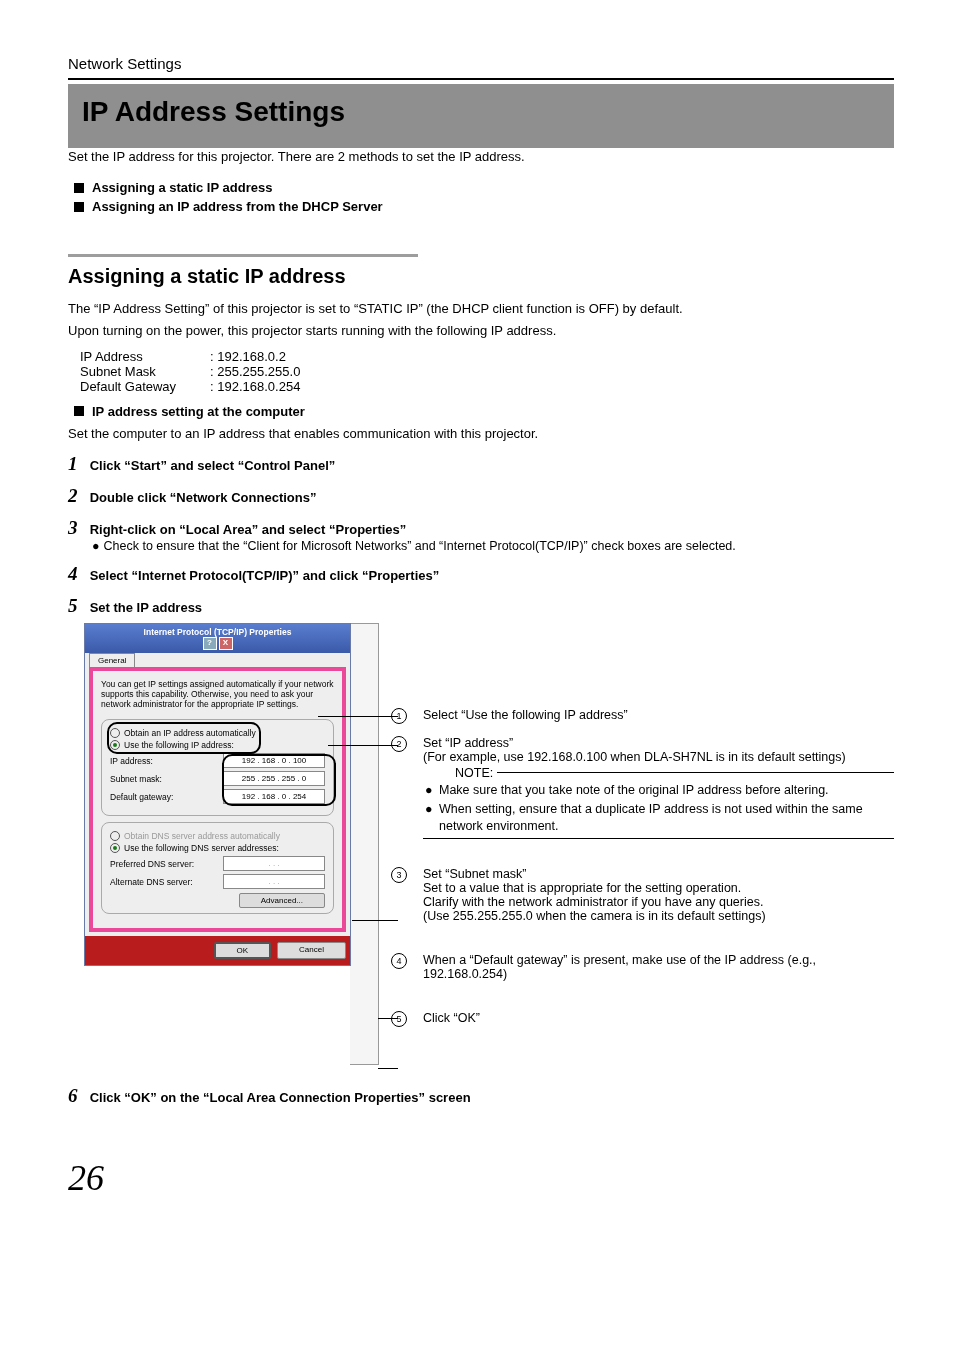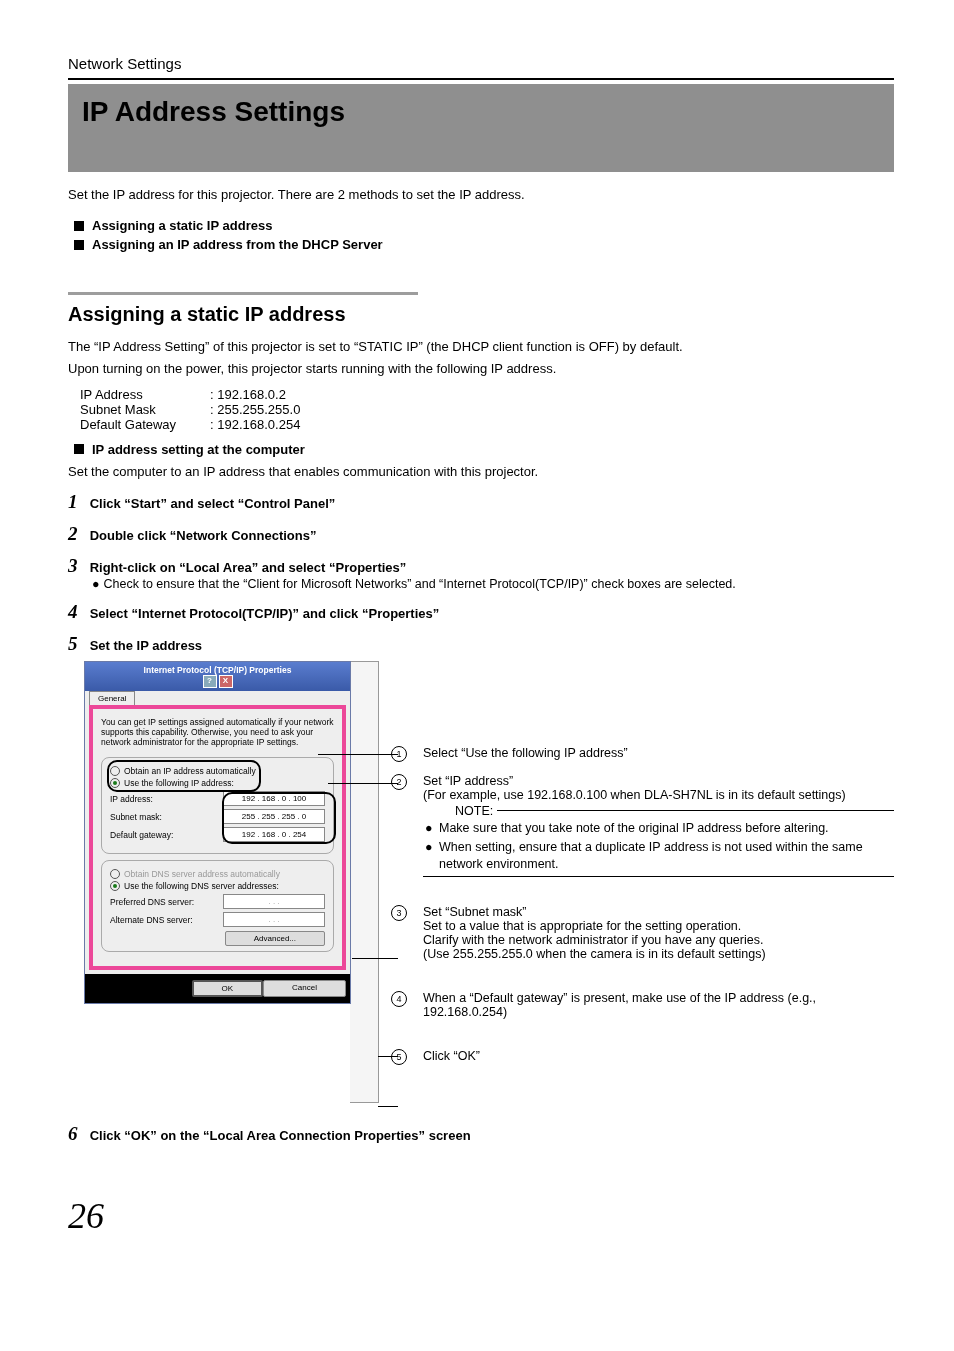--- a/index.html
+++ b/index.html
@@ -18,22 +18,21 @@
     font-size: 15px;
     margin-bottom: 6px;
   }
   .hr-top {
     border: none;
     border-top: 2px solid #000;
     margin: 0 0 4px 0;
   }
   .title-block {
     background: #8f8f8f;
-    padding: 12px 14px 44px 14px;
-    margin-bottom: 14px;
+    padding: 12px 14px 20px 14px;
   }
   .title-block h1 {
     margin: 0;
     font-size: 28px;
     font-weight: bold;
     color: #000;
   }
   .intro {
     margin: 0 0 14px 0;
     line-height: 1.4;
@@ -180,29 +179,30 @@
     height: 13px;
     font-size: 8px;
     text-align: center;
     line-height: 13px;
     letter-spacing: 0;
   }
   .ipbox.empty { color: #999; }
   .btn {
     border: 1px solid #888;
     background: #ddd;
-    padding: 2px 28px;
+    padding: 2px 21px;
     font-size: 8px;
     border-radius: 2px;
   }
   .btn-row {
     display: flex;
     justify-content: flex-end;
+    gap: 6px;
     padding: 6px 4px 6px 0;
-    background: #000000;
+    background: #b91c1c;
   }
   .adv-row { text-align: right; margin-top: 6px; }
   .highlight1 {
     position: absolute;
     border: 2px solid #000;
     border-radius: 10px;
   }
   .callout-col {
     flex: 1;
     margin-left: 44px;

